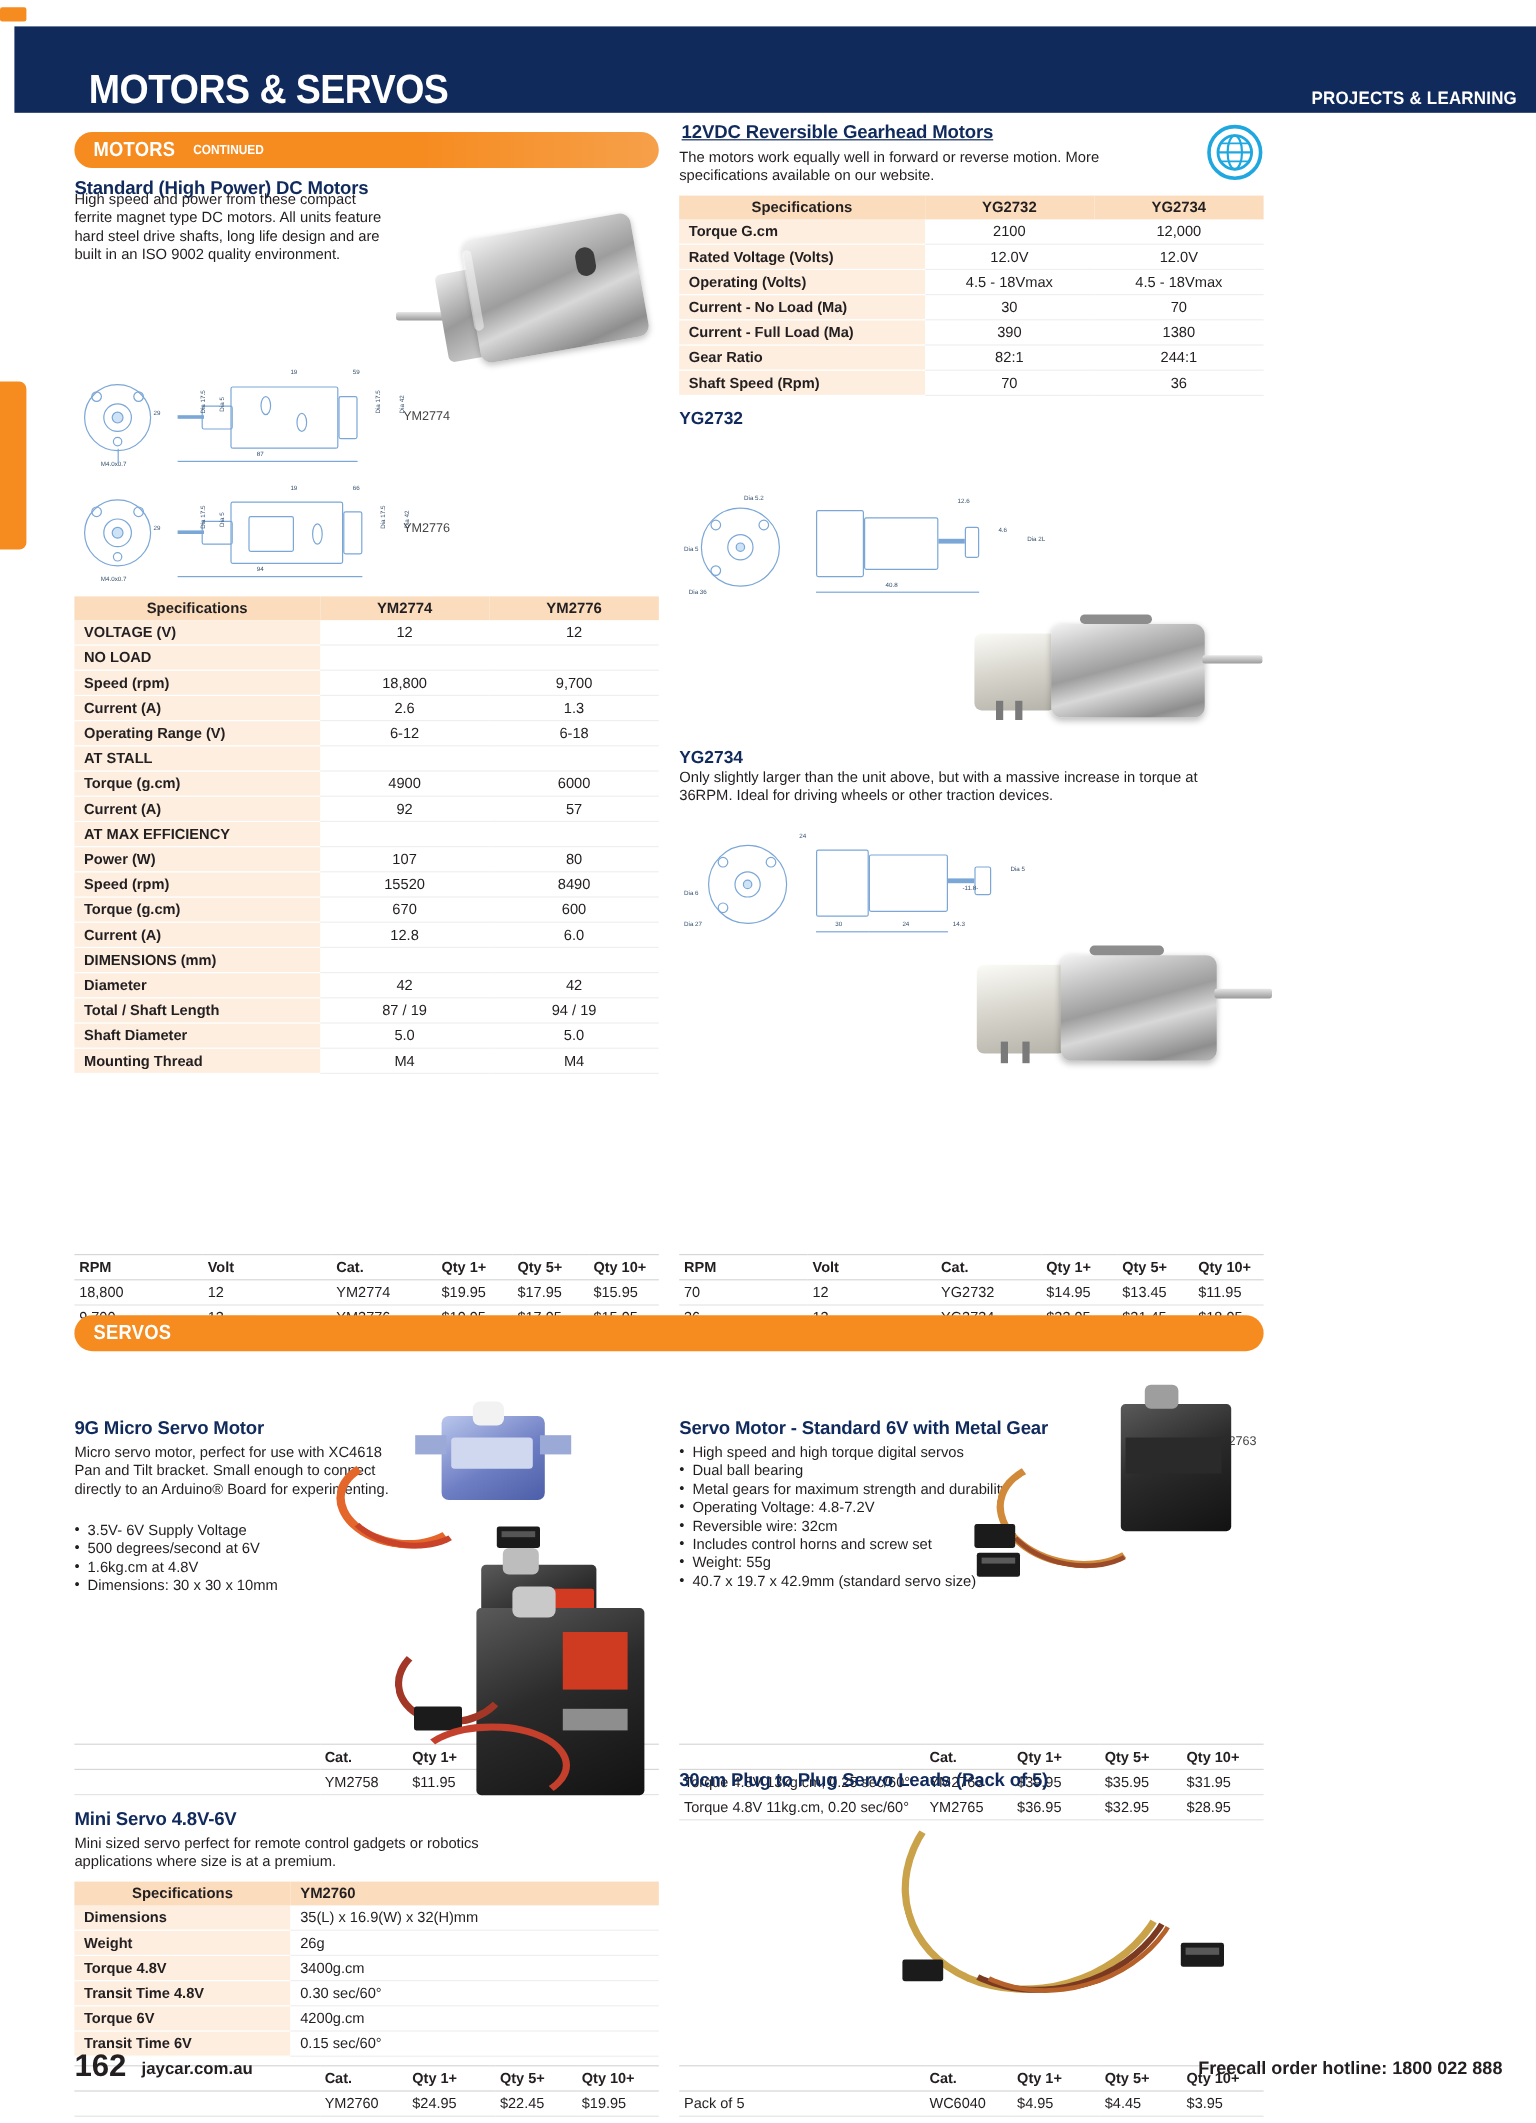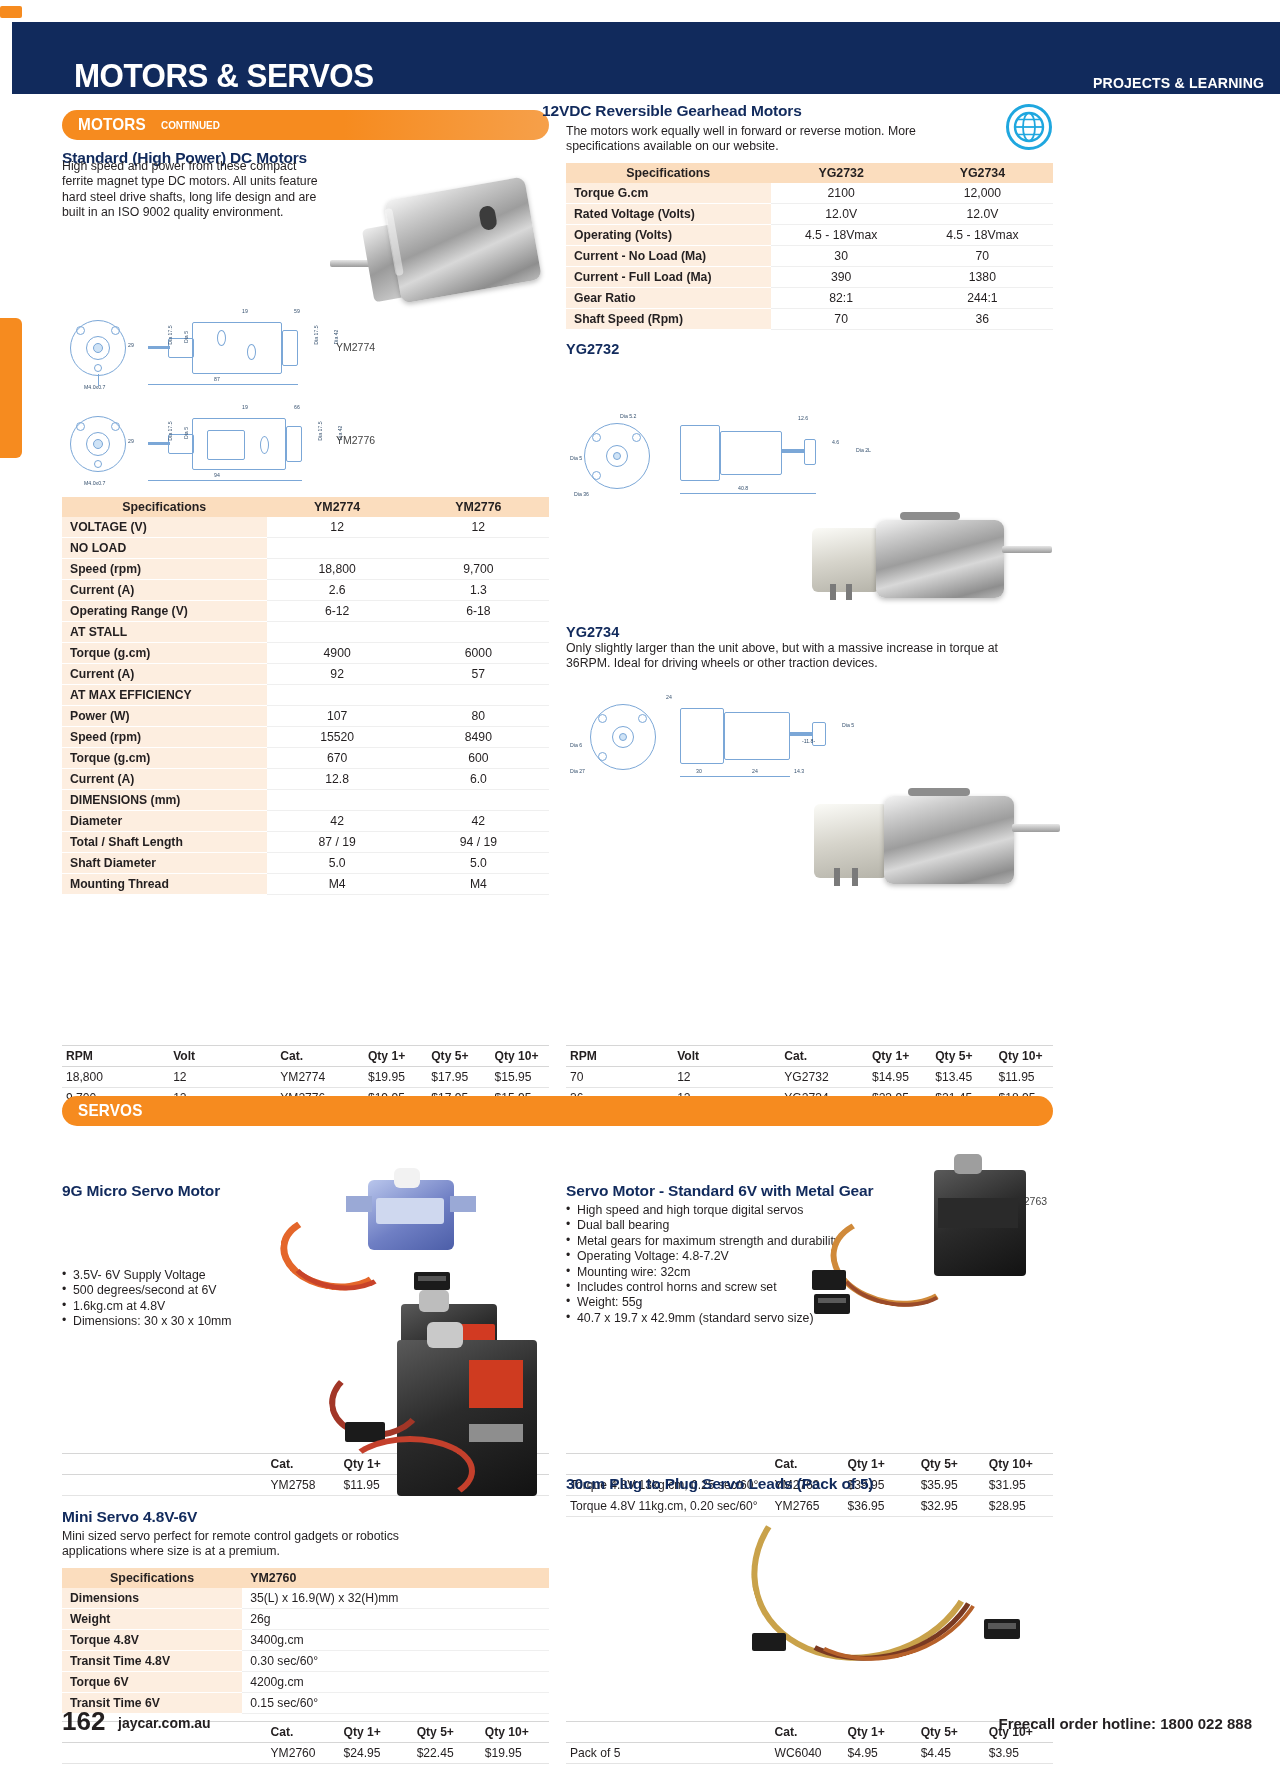--- a/index.html
+++ b/index.html
@@ -368,21 +368,21 @@
             <td>12</td>
             <td>YM2776</td>
             <td>$19.95</td>
             <td>$17.95</td>
             <td>$15.95</td>
           </tr>
         </tbody>
     </table>
   </div>
 
-  <h3 class="prod" style="position:absolute; left:542px; top:102px;">12VDC Reversible Gearhead Motors</h3>
+  <h3 class="prod" style="position:absolute; left:568px; top:102px;text-decoration:underline;">12VDC Reversible Gearhead Motors</h3>
   <p class="body" style="position:absolute; left:566px; top:124px; width:420px;">The motors work equally well in forward or reverse motion. More specifications available on our website.</p>
 
   <div class="globe-icon" style="left:1006px; top:104px;">
     <svg viewBox="0 0 40 40" width="40" height="40" style="display:block;">
       <circle cx="20" cy="20" r="14" fill="none" stroke="#1fa7df" stroke-width="2.4"></circle>
       <ellipse cx="20" cy="20" rx="6" ry="14" fill="none" stroke="#1fa7df" stroke-width="1.8"></ellipse>
       <line x1="6" y1="20" x2="34" y2="20" stroke="#1fa7df" stroke-width="1.8"></line>
       <line x1="8" y1="12.5" x2="32" y2="12.5" stroke="#1fa7df" stroke-width="1.5"></line>
       <line x1="8" y1="27.5" x2="32" y2="27.5" stroke="#1fa7df" stroke-width="1.5"></line>
     </svg>
@@ -537,20 +537,21 @@
           </tr>
         </tbody>
     </table>
   </div>
 
   <div class="sec-bar" style="left:62px; top:1096px; width:991px;">
     <span class="name">SERVOS</span>
   </div>
 
   <h3 class="prod" style="position:absolute; left:62px; top:1182px;">9G Micro Servo Motor</h3>
+  <p class="body" style="position:absolute; left:62px; top:1203px; width:262px;">Micro servo motor, perfect for use with XC4618 Pan and Tilt bracket. Small enough to connect directly to an Arduino® Board for experimenting.</p>
   <ul class="body" style="position:absolute; left:62px; top:1268px; width:262px;">
       <li>3.5V- 6V Supply Voltage</li>
       <li>500 degrees/second at 6V</li>
       <li>1.6kg.cm at 4.8V</li>
       <li>Dimensions: 30 x 30 x 10mm</li>
     </ul>
 
   <div class="photo" style="left:290px; top:1168px; width:270px; height:130px;">
     <div class="servo-blue" style="left:78px; top:12px; width:86px; height:70px;"></div>
     <div style="position:absolute; left:104px; top:0px; width:26px; height:20px; border-radius:6px; background:#f2f2f2;"></div>
@@ -664,21 +665,21 @@
         </tbody>
     </table>
   </div>
 
   <h3 class="prod" style="position:absolute; left:566px; top:1182px;">Servo Motor - Standard 6V with Metal Gear</h3>
   <ul class="body" style="position:absolute; left:566px; top:1203px; width:318px;">
       <li>High speed and high torque digital servos</li>
       <li>Dual ball bearing</li>
       <li>Metal gears for maximum strength and durability</li>
       <li>Operating Voltage: 4.8-7.2V</li>
-      <li>Mounting wire: 32cm</li>
+      <li>Reversible wire: 32cm</li>
       <li>Includes control horns and screw set</li>
       <li>Weight: 55g</li>
       <li>40.7 x 19.7 x 42.9mm (standard servo size)</li>
     </ul>
   <div class="cap" style="left:1008px; top:1195px;">YM2763</div>
 
   <div class="photo" style="left:880px; top:1160px; width:180px; height:170px;">
     <div class="servo-black" style="left:54px; top:10px; width:92px; height:106px;"></div>
     <div style="position:absolute; left:74px; top:-6px; width:28px; height:20px; border-radius:5px; background:#9e9e9e;"></div>
     <div style="position:absolute; left:58px; top:38px; width:80px; height:30px; background:#2a2a2a;"></div>

